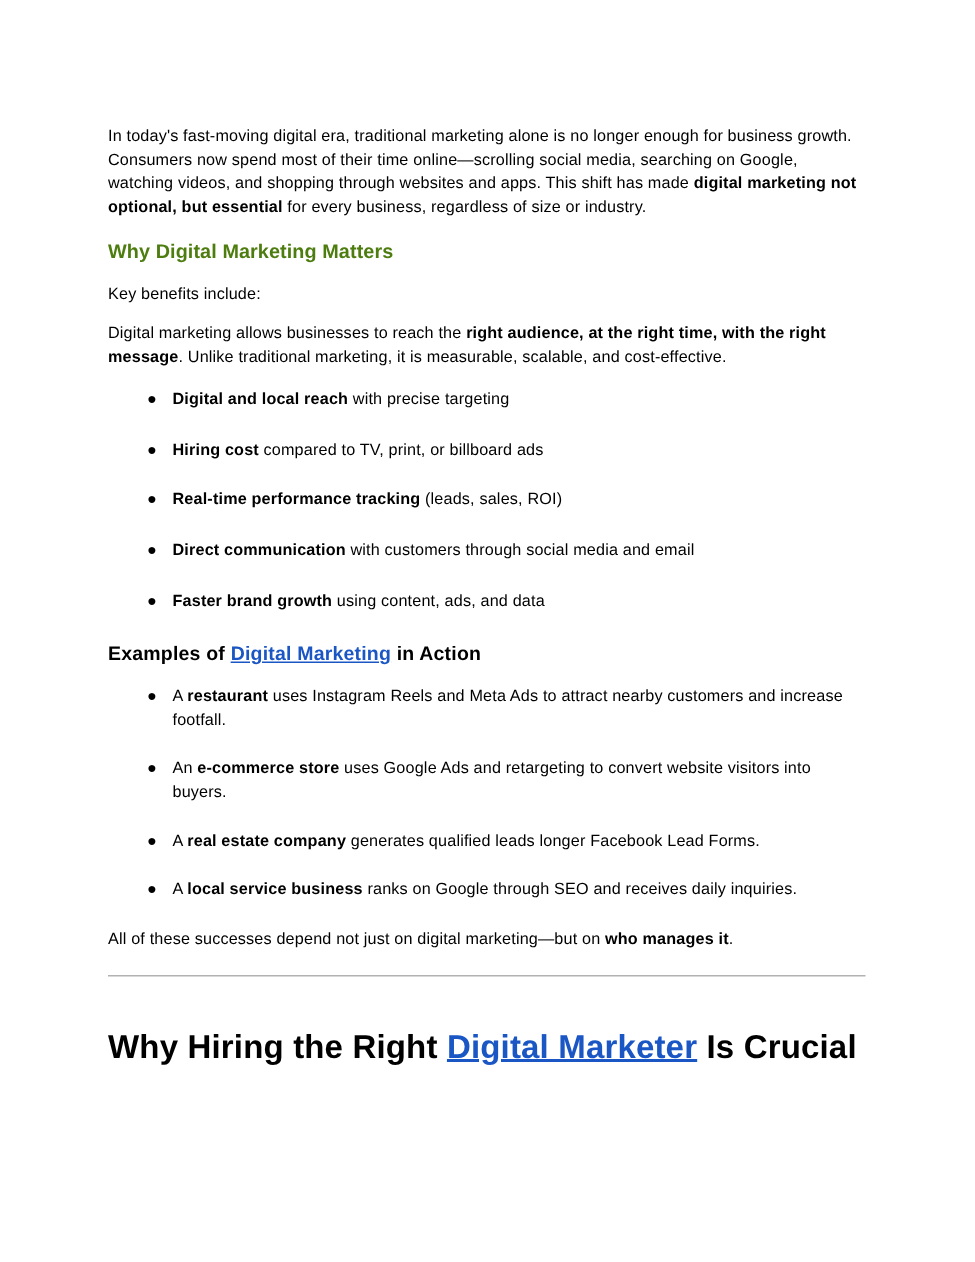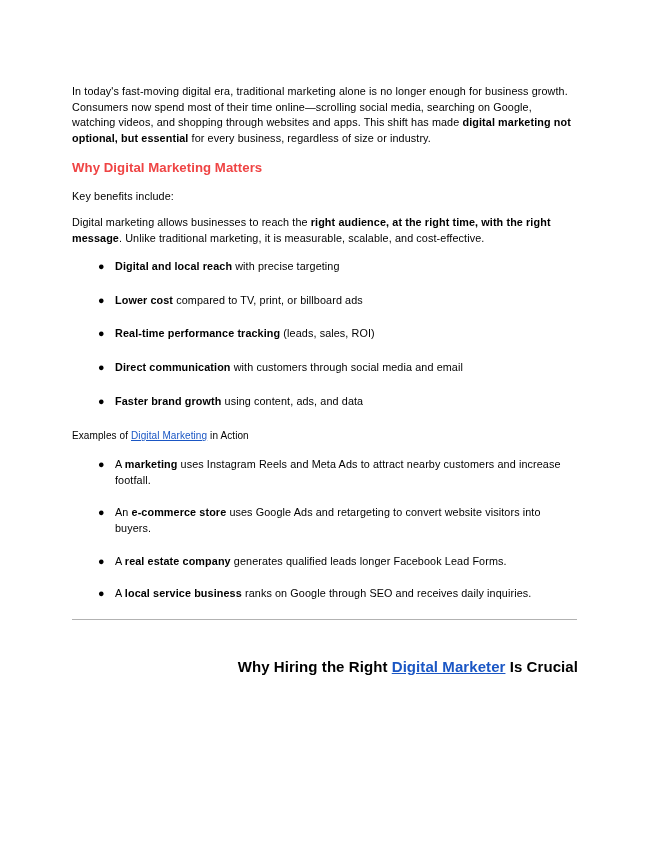--- a/index.html
+++ b/index.html
@@ -40,38 +40,37 @@
   p.tight {
     margin-bottom: 10px;
   }
 
   h2.section-head {
     font-size: 13.2px;
     font-weight: bold;
     line-height: 17px;
     margin: 4px 0 13px 0;
     letter-spacing: 0.005em;
-    color: #ef4444;
+    color: #4d7c0f;
   }
   h2.section-head-lg {
-    font-size: 10px;
-    font-weight: normal;
+    font-size: 13px;
+    font-weight: bold;
     line-height: 18px;
     margin: 10px 0 12px 0;
     letter-spacing: 0.01em;
     color: #000;
   }
   h1.major-head {
-    font-size: 15px;
+    font-size: 22px;
     font-weight: bold;
     line-height: 21px;
     margin: 0;
     letter-spacing: 0.005em;
     color: #000;
-    text-align: right;
   }
 
   ul.bullets {
     list-style: none;
     margin: 0 0 10px 0;
     padding: 0;
   }
   ul.bullets li {
     position: relative;
     font-size: 10.8px;
@@ -124,21 +123,21 @@
 
     <p class="body-para"><span>Digital marketing allows businesses to reach the </span><b>right audience, at the right time, with the right message</b><span>. Unlike traditional marketing, it is measurable, scalable, and cost-effective.</span></p>
 
     <ul class="bullets">
       <li>
         <span class="marker">●</span>
         <b>Digital and local reach</b><span> with precise targeting</span>
       </li>
       <li>
         <span class="marker">●</span>
-        <b>Lower cost</b><span> compared to TV, print, or billboard ads</span>
+        <b>Hiring cost</b><span> compared to TV, print, or billboard ads</span>
       </li>
       <li>
         <span class="marker">●</span>
         <b>Real-time performance tracking</b><span> (leads, sales, ROI)</span>
       </li>
       <li>
         <span class="marker">●</span>
         <b>Direct communication</b><span> with customers through social media and email</span>
       </li>
       <li>
@@ -146,36 +145,37 @@
         <b>Faster brand growth</b><span> using content, ads, and data</span>
       </li>
     </ul>
 
 
     <h2 class="section-head-lg"><span>Examples of </span><a class="doclink" href="#">Digital Marketing</a><span> in Action</span></h2>
 
     <ul class="bullets examples">
       <li>
         <span class="marker">●</span>
-        <span>A </span><b>marketing</b><span> uses Instagram Reels and Meta Ads to attract nearby customers and increase footfall.</span>
+        <span>A </span><b>restaurant</b><span> uses Instagram Reels and Meta Ads to attract nearby customers and increase footfall.</span>
       </li>
       <li>
         <span class="marker">●</span>
         <span>An </span><b>e-commerce store</b><span> uses Google Ads and retargeting to convert website visitors into buyers.</span>
       </li>
       <li>
         <span class="marker">●</span>
         <span>A </span><b>real estate company</b><span> generates qualified leads longer Facebook Lead Forms.</span>
       </li>
       <li>
         <span class="marker">●</span>
         <span>A </span><b>local service business</b><span> ranks on Google through SEO and receives daily inquiries.</span>
       </li>
     </ul>
 
+    <p class="body-para"><span>All of these successes depend not just on digital marketing—but on </span><b>who manages it</b><span>.</span></p>
 
     <hr class="divider">
 
     <div class="spacer-before-final"></div>
 
     <h1 class="major-head"><span>Why Hiring the Right </span><a class="doclink" href="#">Digital Marketer</a><span> Is Crucial</span></h1>
 
   </div>
 </div>
 

